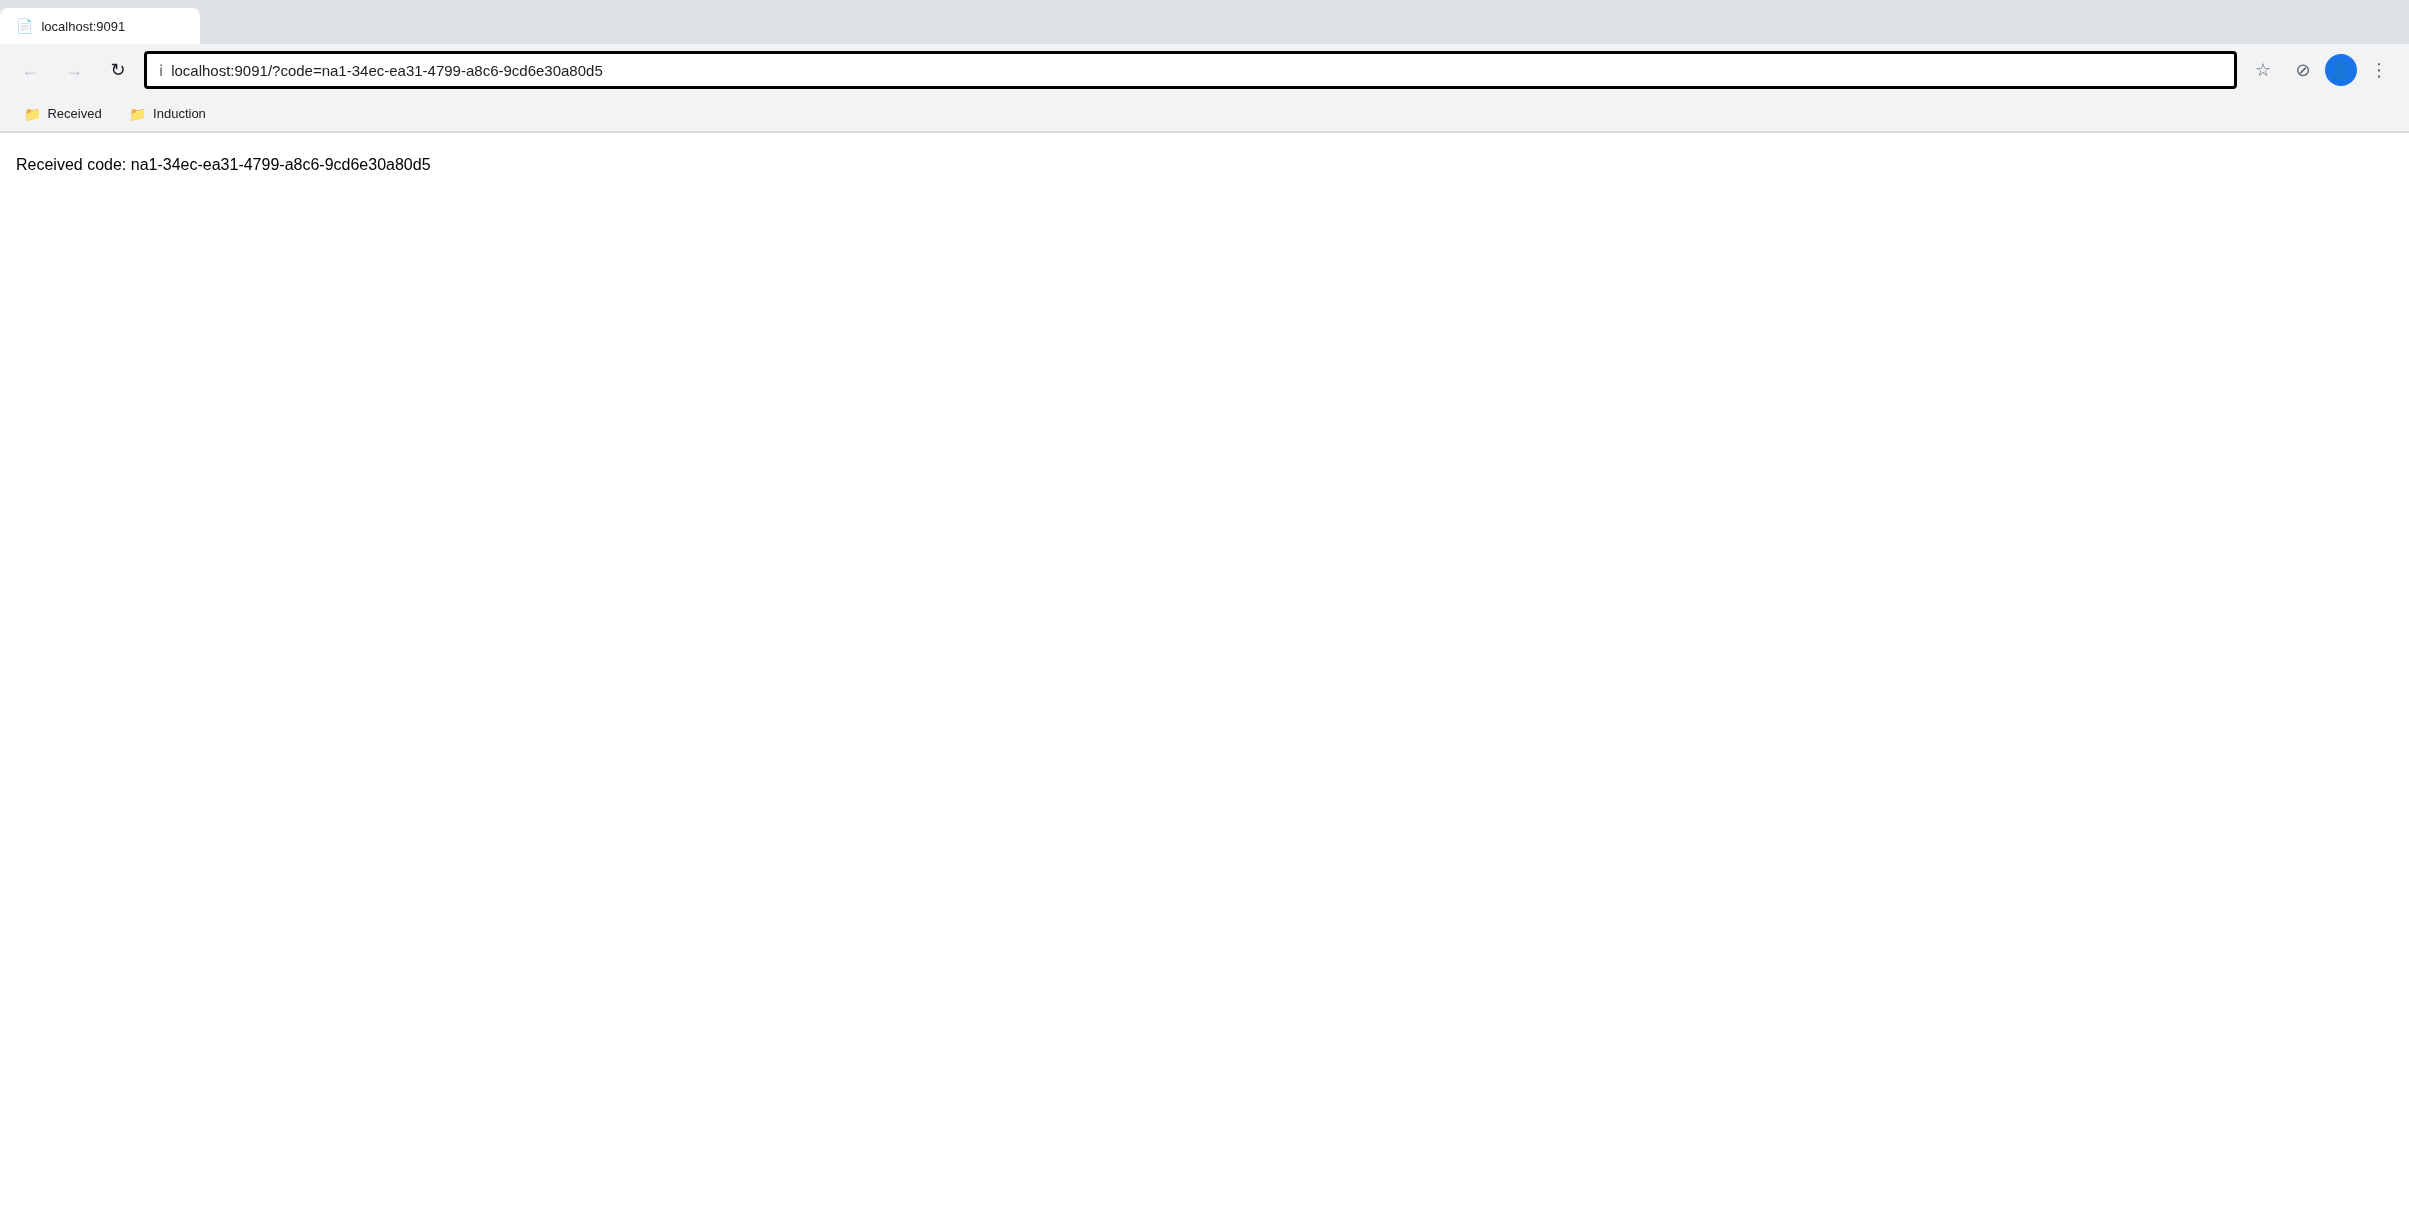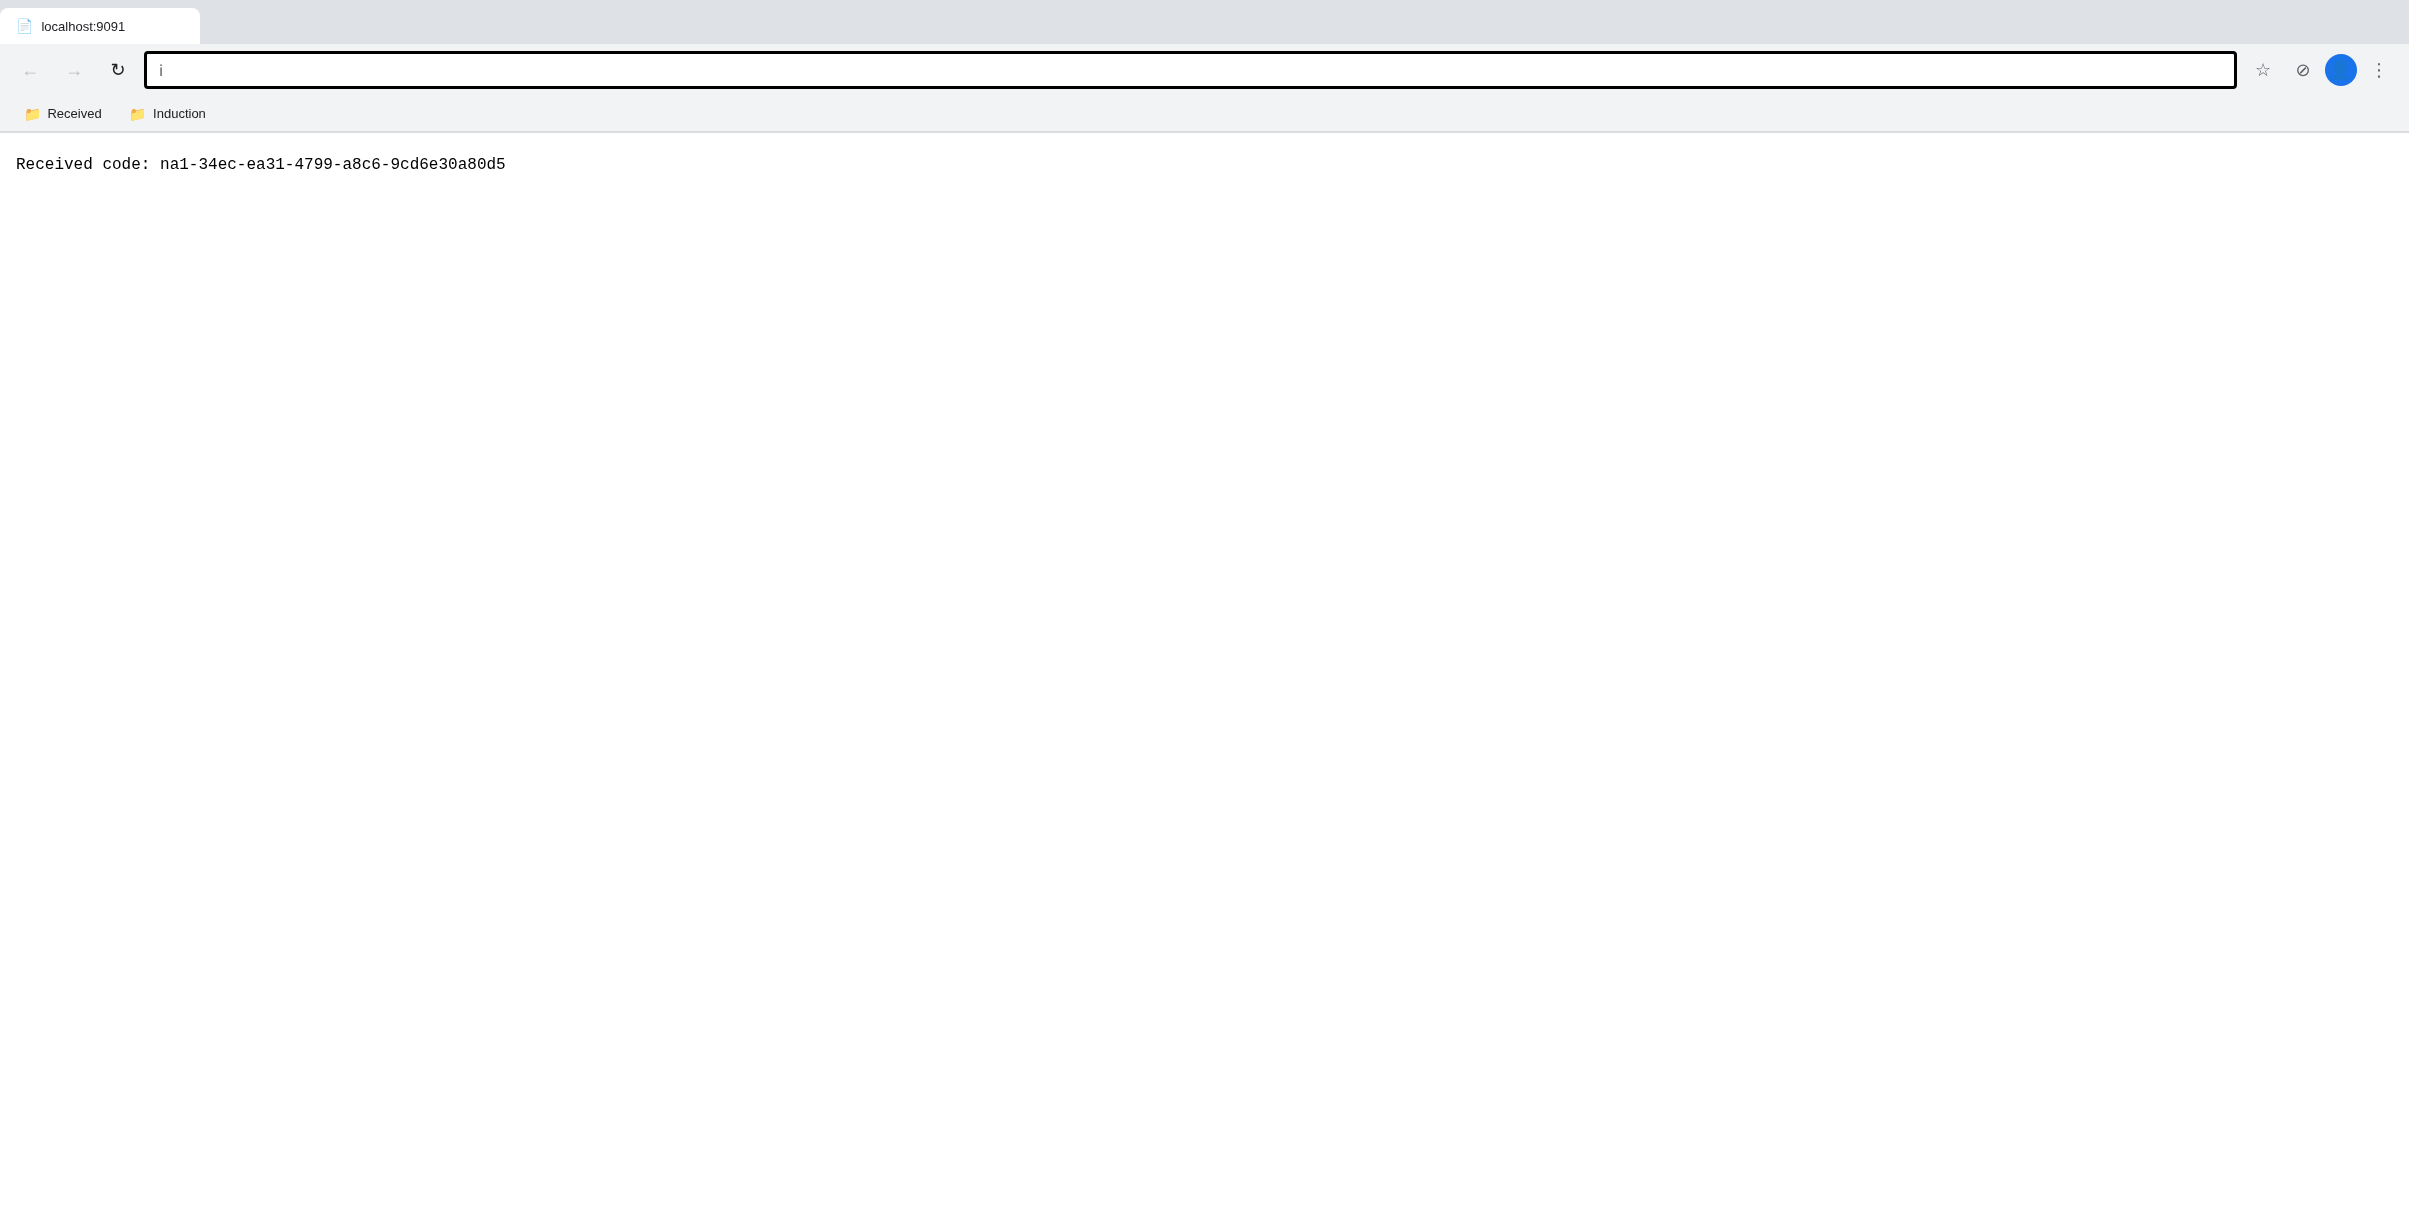--- a/index.html
+++ b/index.html
@@ -174,21 +174,21 @@
     }
 
     
     .page-content {
       padding: 20px 16px;
       background: #ffffff;
       min-height: calc(1229px - 132px);
     }
 
     .received-code {
-      font-family: Liberation Mono, monospace;
+      font-family: Liberation Sans, sans-serif;
       font-size: 16px;
       color: #000000;
       line-height: 1.5;
     }
 
     
     .address-highlight {
       position: relative;
     }
   </style>
@@ -211,20 +211,21 @@
     <button class="nav-btn disabled">
       <span>→</span>
     </button>
     <button class="nav-btn">
       <span>↻</span>
     </button>
 
     <div class="address-highlight" style="flex:1; display:flex; align-items:center;">
       <div class="address-bar-wrapper highlighted" style="flex:1;">
         <span class="info-icon">ℹ</span>
+        <input class="address-bar" type="text" value="localhost:9091/?code=na1-34ec-ea31-4799-a8c6-9cd6e30a80d5" readonly="" style="">
       </div>
     </div>
 
     <div class="toolbar-actions">
       <button class="toolbar-action-btn">
         <span>☆</span>
       </button>
       <button class="toolbar-action-btn">
         <span>⊘</span>
       </button>

